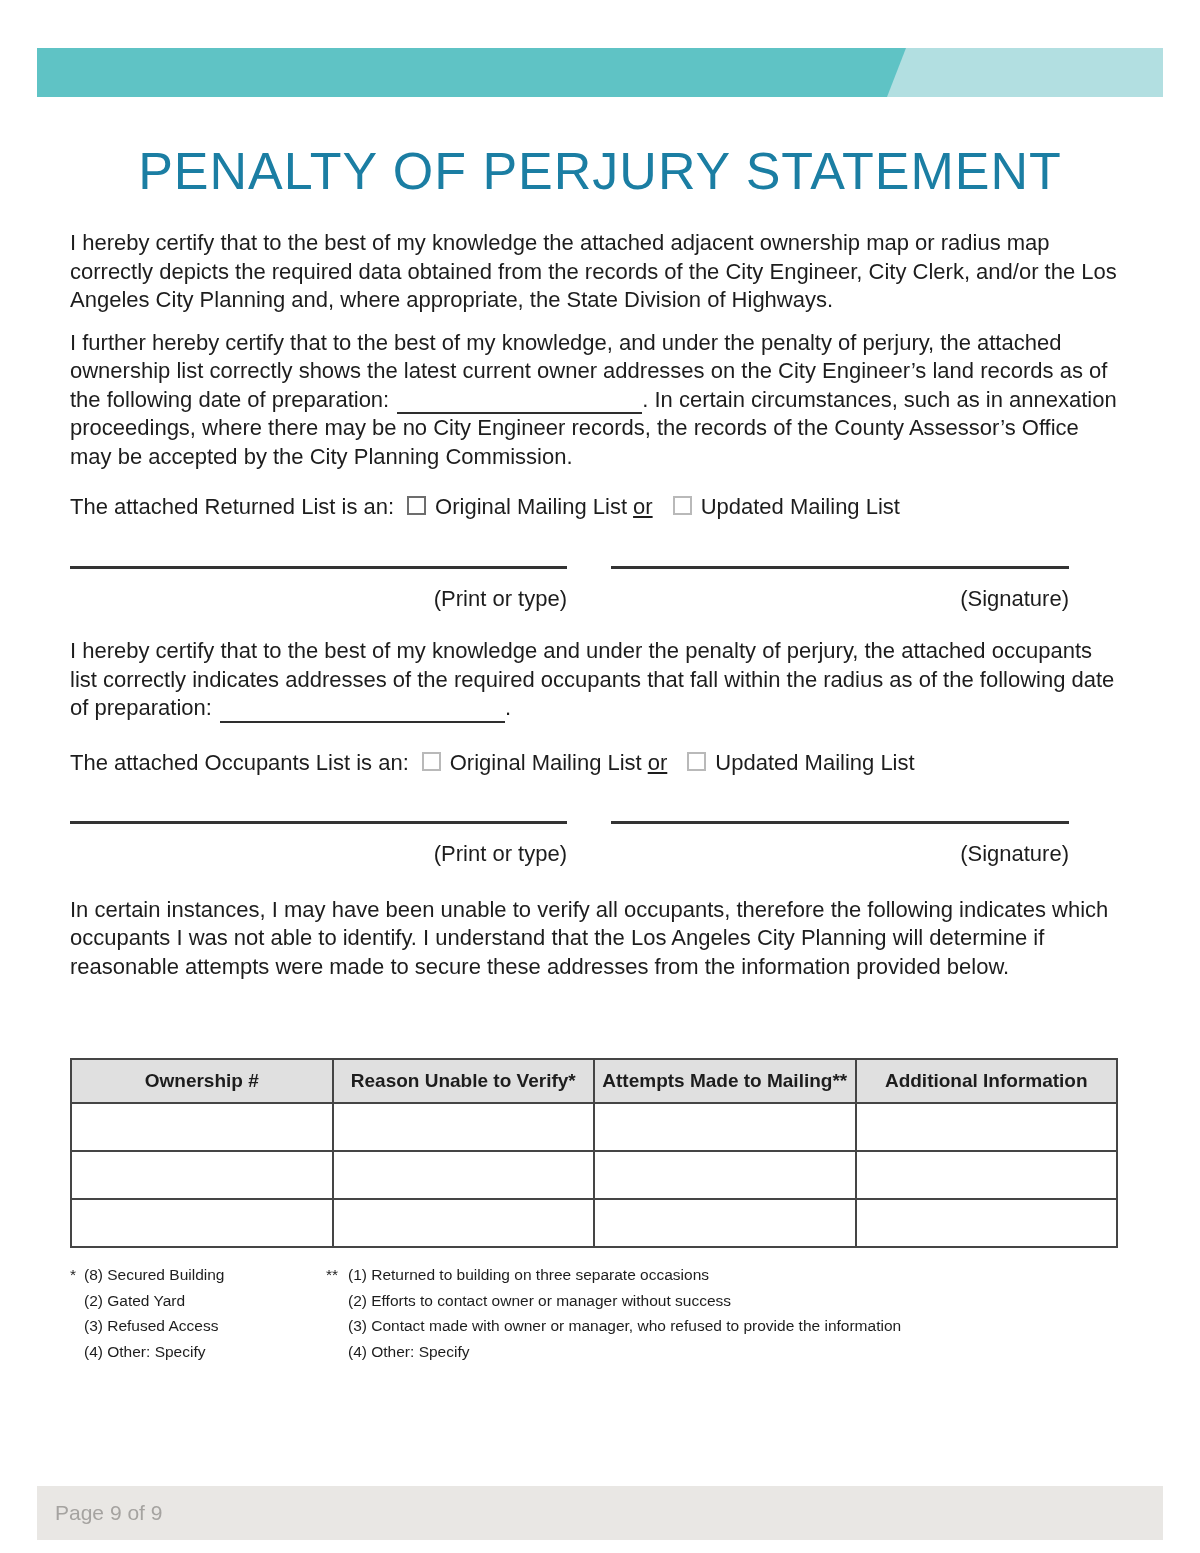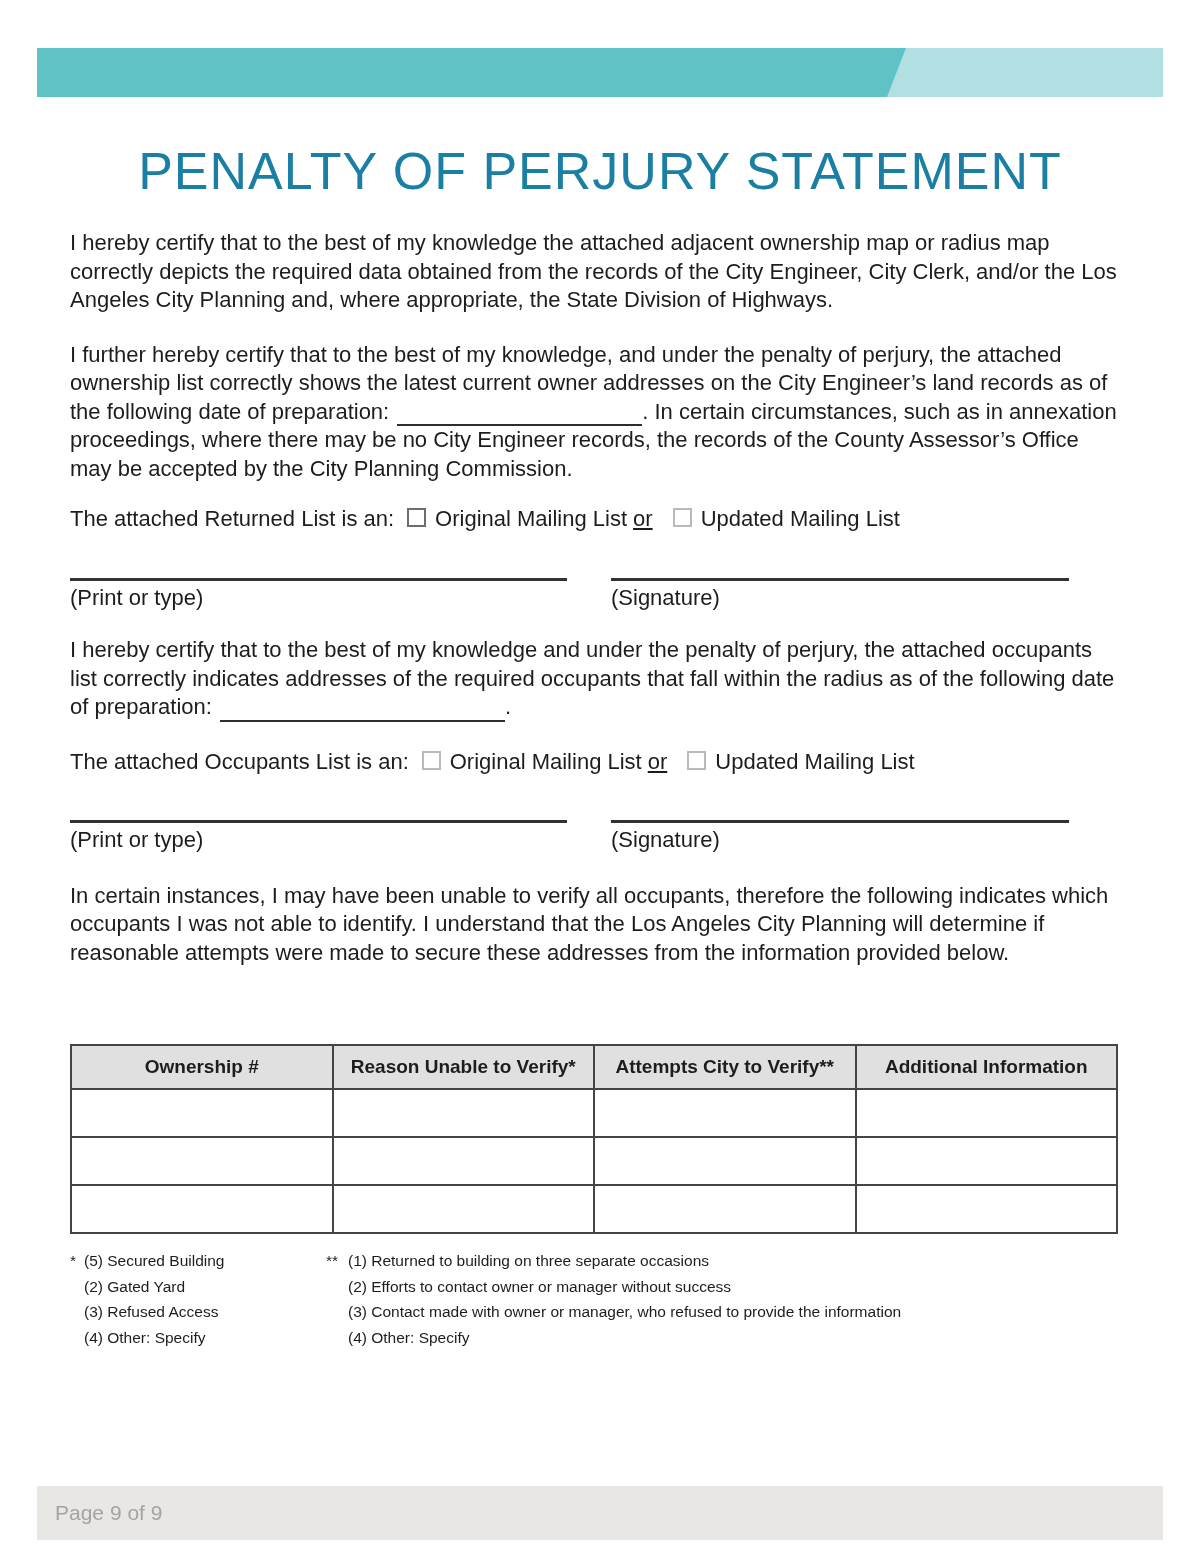--- a/index.html
+++ b/index.html
@@ -39,21 +39,21 @@
     line-height: 56px;
     font-weight: 400;
     letter-spacing: 1px;
     color: var(--color-title, #1b7ea3);
   }
 
   .content { margin: 0 70px; width: 1048px; }
 
   .para { margin: 0; }
   .para.p1 { margin-top: 30px; }
-  .para.p2 { margin-top: 26px; }
+  .para.p2 { margin-top: 14px; }
   .para.p3 { margin-top: 24px; }
   .para.p4 { margin-top: 27px; }
 
   .blank {
     display: inline-block;
     border-bottom: 2px solid #2e2e2e;
     height: 20px;
     vertical-align: bottom;
     margin-left: 8px;
   }
@@ -73,21 +73,21 @@
   }
   .checkbox.dark { border-color: #6d6d6d; }
   .conj { text-decoration: underline; margin: 0 7px 0 6px; }
 
   
   .sig-row { display: flex; margin-top: 44px; }
   .sig-col1 { width: 497px; }
   .sig-gap { width: 44px; }
   .sig-col2 { width: 458px; }
   .sig-line { border-top: 3px solid #333333; height: 0; }
-  .sig-label { text-align: left; margin-top: 3px; }
+  .sig-label { text-align: right; margin-top: 16px; }
 
   
   .verify-table {
     margin-top: 77px;
     width: 1048px;
     border-collapse: collapse;
     table-layout: fixed;
   }
   .verify-table th, .verify-table td {
     border: 2px solid var(--color-table-border, #454545);
@@ -178,21 +178,21 @@
       </div>
     </div>
 
     <p class="para p4">In certain instances, I may have been unable to verify all occupants, therefore the following indicates which occupants I was not able to identify. I understand that the Los Angeles City Planning will determine if reasonable attempts were made to secure these addresses from the information provided below.</p>
 
     <table class="verify-table">
       <thead>
         <tr>
           <th>Ownership #</th>
           <th>Reason Unable to Verify*</th>
-          <th>Attempts City to Verify**</th>
+          <th>Attempts Made to Mailing**</th>
           <th>Additional Information</th>
         </tr>
       </thead>
       <tbody>
         <tr>
           <td></td>
           <td></td>
           <td></td>
           <td></td>
         </tr>
@@ -208,21 +208,21 @@
           <td></td>
           <td></td>
         </tr>
       </tbody>
     </table>
 
     <div class="footnotes">
       <div class="fn-col-left">
         <div class="fn-row">
           <span class="fn-marker">*</span>
-          <span>(5) Secured Building</span>
+          <span>(8) Secured Building</span>
         </div>
         <div class="fn-row">
           <span class="fn-marker"></span>
           <span>(2) Gated Yard</span>
         </div>
         <div class="fn-row">
           <span class="fn-marker"></span>
           <span>(3) Refused Access</span>
         </div>
         <div class="fn-row">

